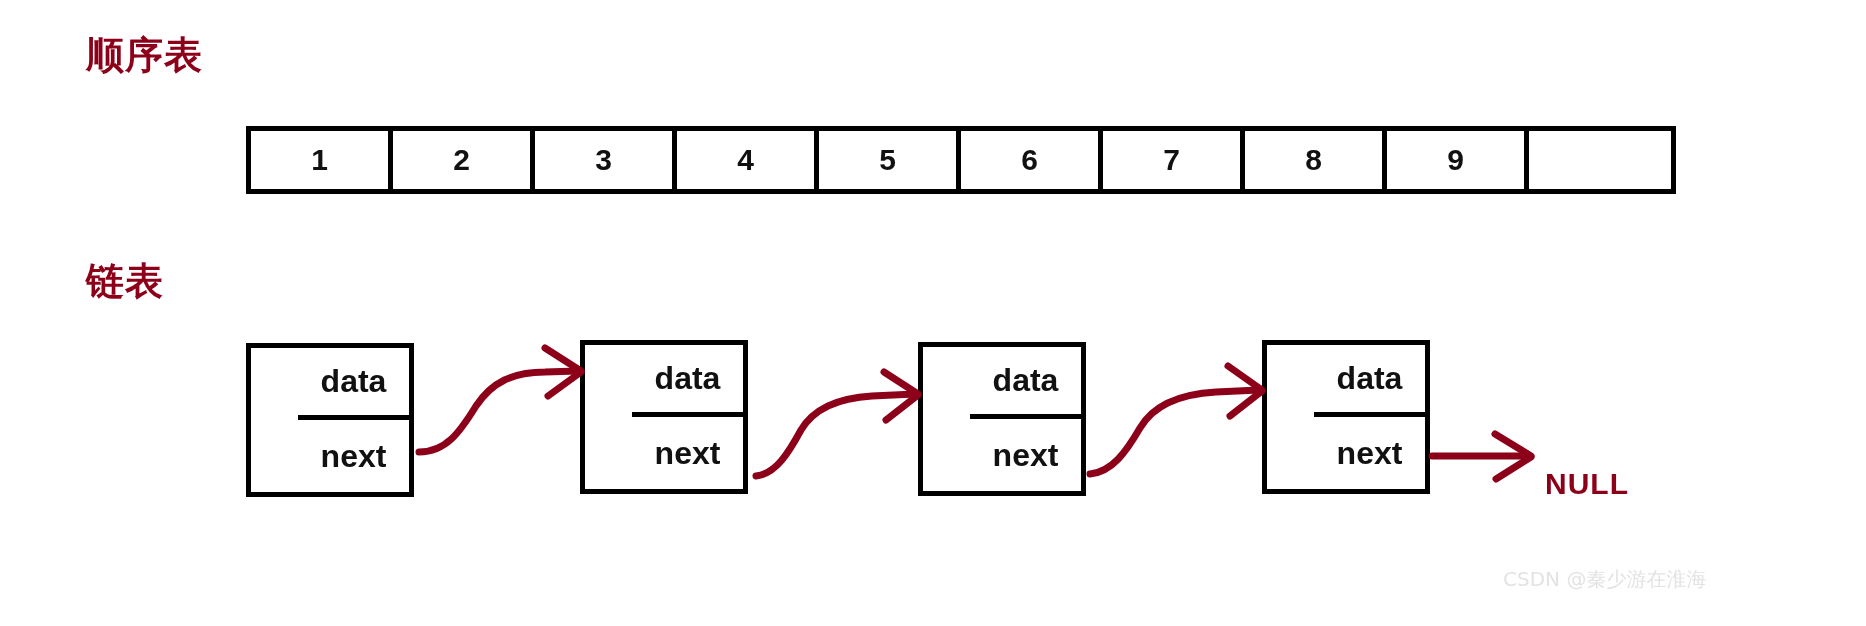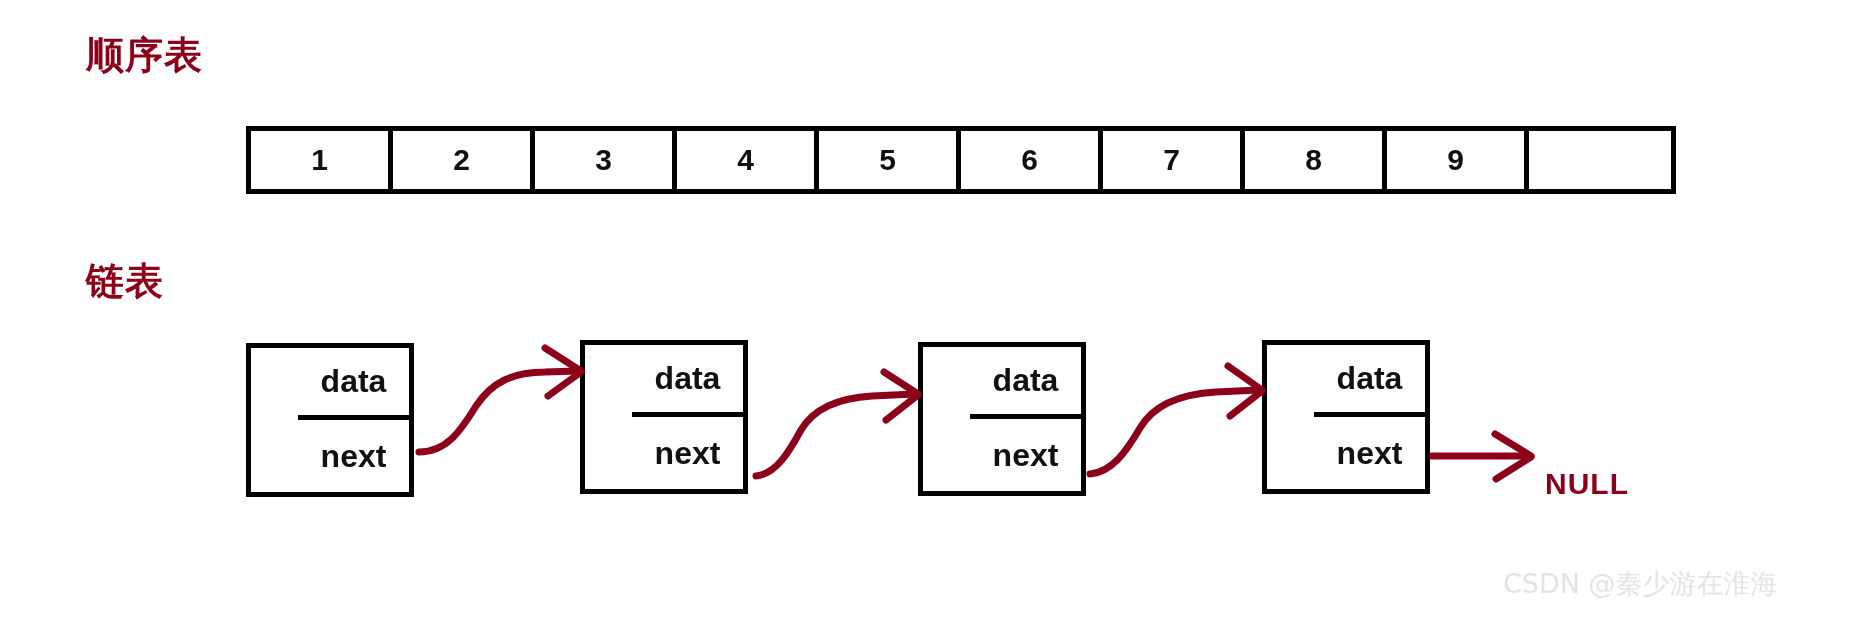--- a/index.html
+++ b/index.html
@@ -117,21 +117,21 @@
     white-space: nowrap;
     margin-top: 37px;
   }
 
   
   #watermark {
     position: absolute;
     left: 1503px;
     top: 566px;
     color: #e3e3e3;
-    font-size: 27px;
+    font-size: 20px;
     font-weight: 400;
     white-space: nowrap;
     font-family: "DejaVu Sans", "Liberation Sans", sans-serif;
   }
 </style>
 </head>
 <body>
 
 <div id="canvas">
 

